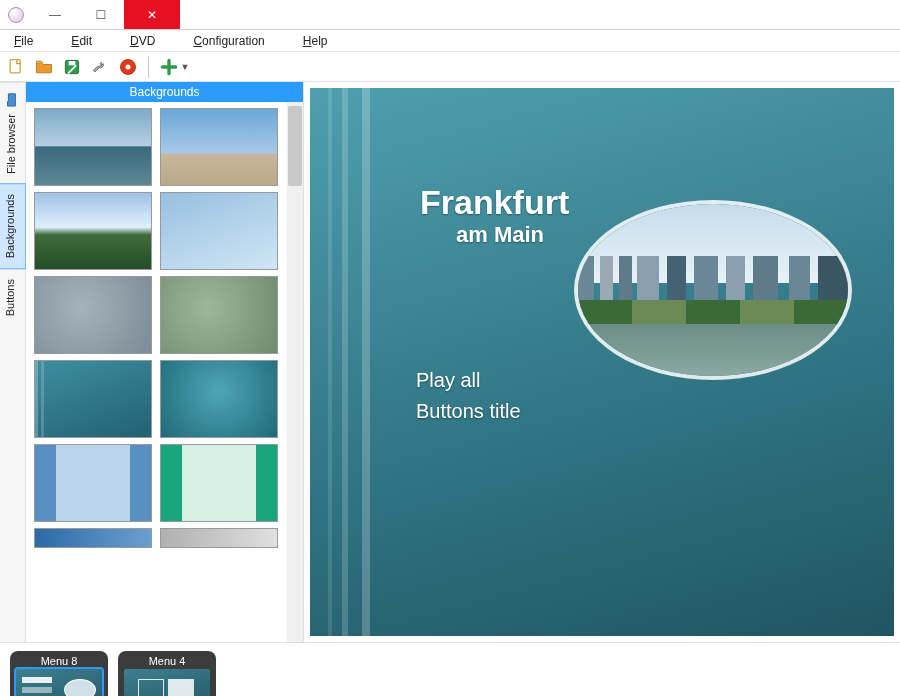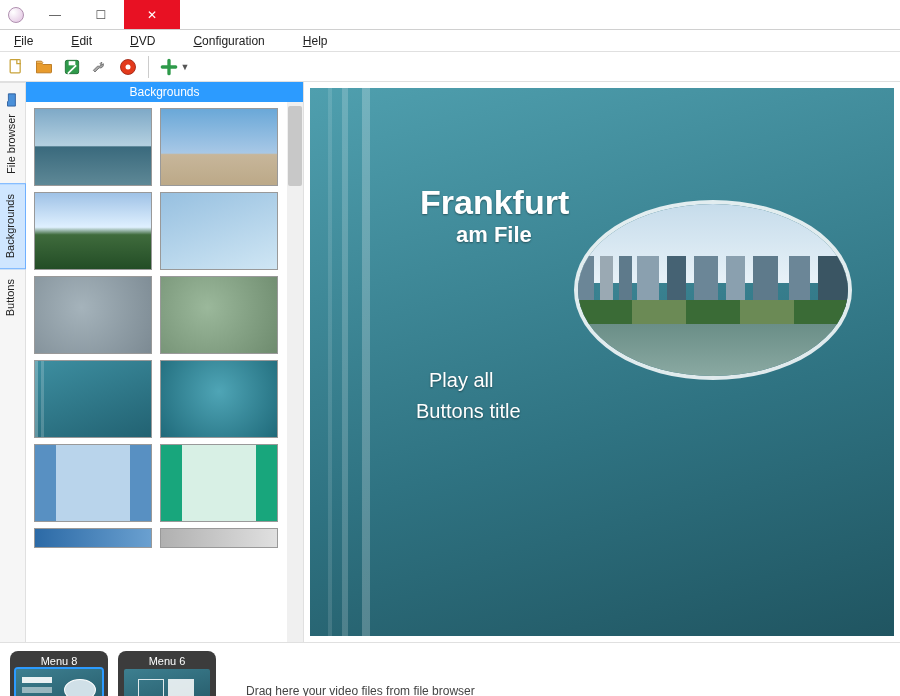--- a/index.html
+++ b/index.html
@@ -76,21 +76,21 @@
       rgba(255,255,255,0.0) 38px 52px,
       rgba(255,255,255,0.22) 52px 60px,
       rgba(255,255,255,0.0) 60px) ,
     linear-gradient(165deg, #4f9fae 0%, #2f7382 60%, #205561 100%);
   color:#fff;
   font-family: "Trebuchet MS", "Segoe UI", sans-serif;
   text-align: right;
 }
 .preview .title1 { position:absolute; left:110px; top:95px; font-size:34px; font-weight:bold; text-shadow:0 1px 2px rgba(0,0,0,.4); }
 .preview .title2 { position:absolute; left:146px; top:134px; font-size:22px; font-weight:bold; text-shadow:0 1px 2px rgba(0,0,0,.4); }
-.preview .link1  { position:absolute; left:106px; top:281px; font-size:20px; text-shadow:0 1px 2px rgba(0,0,0,.4);margin-left:13px; }
+.preview .link1  { position:absolute; left:106px; top:281px; font-size:20px; text-shadow:0 1px 2px rgba(0,0,0,.4); }
 .preview .link2  { position:absolute; left:106px; top:312px; font-size:20px; text-shadow:0 1px 2px rgba(0,0,0,.4); }
 .preview .oval {
   position:absolute; right:42px; top:112px; width:278px; height:180px;
   border-radius: 50%; border: 4px solid rgba(255,255,255,0.85);
   overflow:hidden;
   box-shadow: inset 0 8px 16px rgba(0,0,0,.25);
 }
 .preview .oval .sky   { position:absolute; inset:0; height:46%; background:linear-gradient(#c6dceb,#e8f2f8); }
 .preview .oval .city  { position:absolute; bottom:40%; left:0; right:0; height:30%;
   background:
@@ -216,36 +216,35 @@
       </div>
       <div class="scrollbar">
         <div class="thumb"></div>
       </div>
     </div>
   </div>
 
   <div class="preview-pane">
     <div class="preview">
       <div class="title1">Frankfurt</div>
-      <div class="title2">am File</div>
+      <div class="title2">am Main</div>
       <div class="link1">Play all</div>
       <div class="link2">Buttons title</div>
       <div class="oval">
         <div class="sky"></div>
         <div class="city"></div>
         <div class="shore"></div>
         <div class="water"></div>
       </div>
     </div>
   </div>
 </div>
 
 <div class="bottom-strip">
   <div class="menu-card active">
     <div class="mc-label">Menu 8</div>
     <div class="mc-thumb mc1"></div>
   </div>
   <div class="menu-card">
-    <div class="mc-label">Menu 6</div>
+    <div class="mc-label">Menu 4</div>
     <div class="mc-thumb mc2"></div>
   </div>
-  <div class="drag-hint">Drag here your video files from file browser</div>
 </div>
 
 </body></html>

